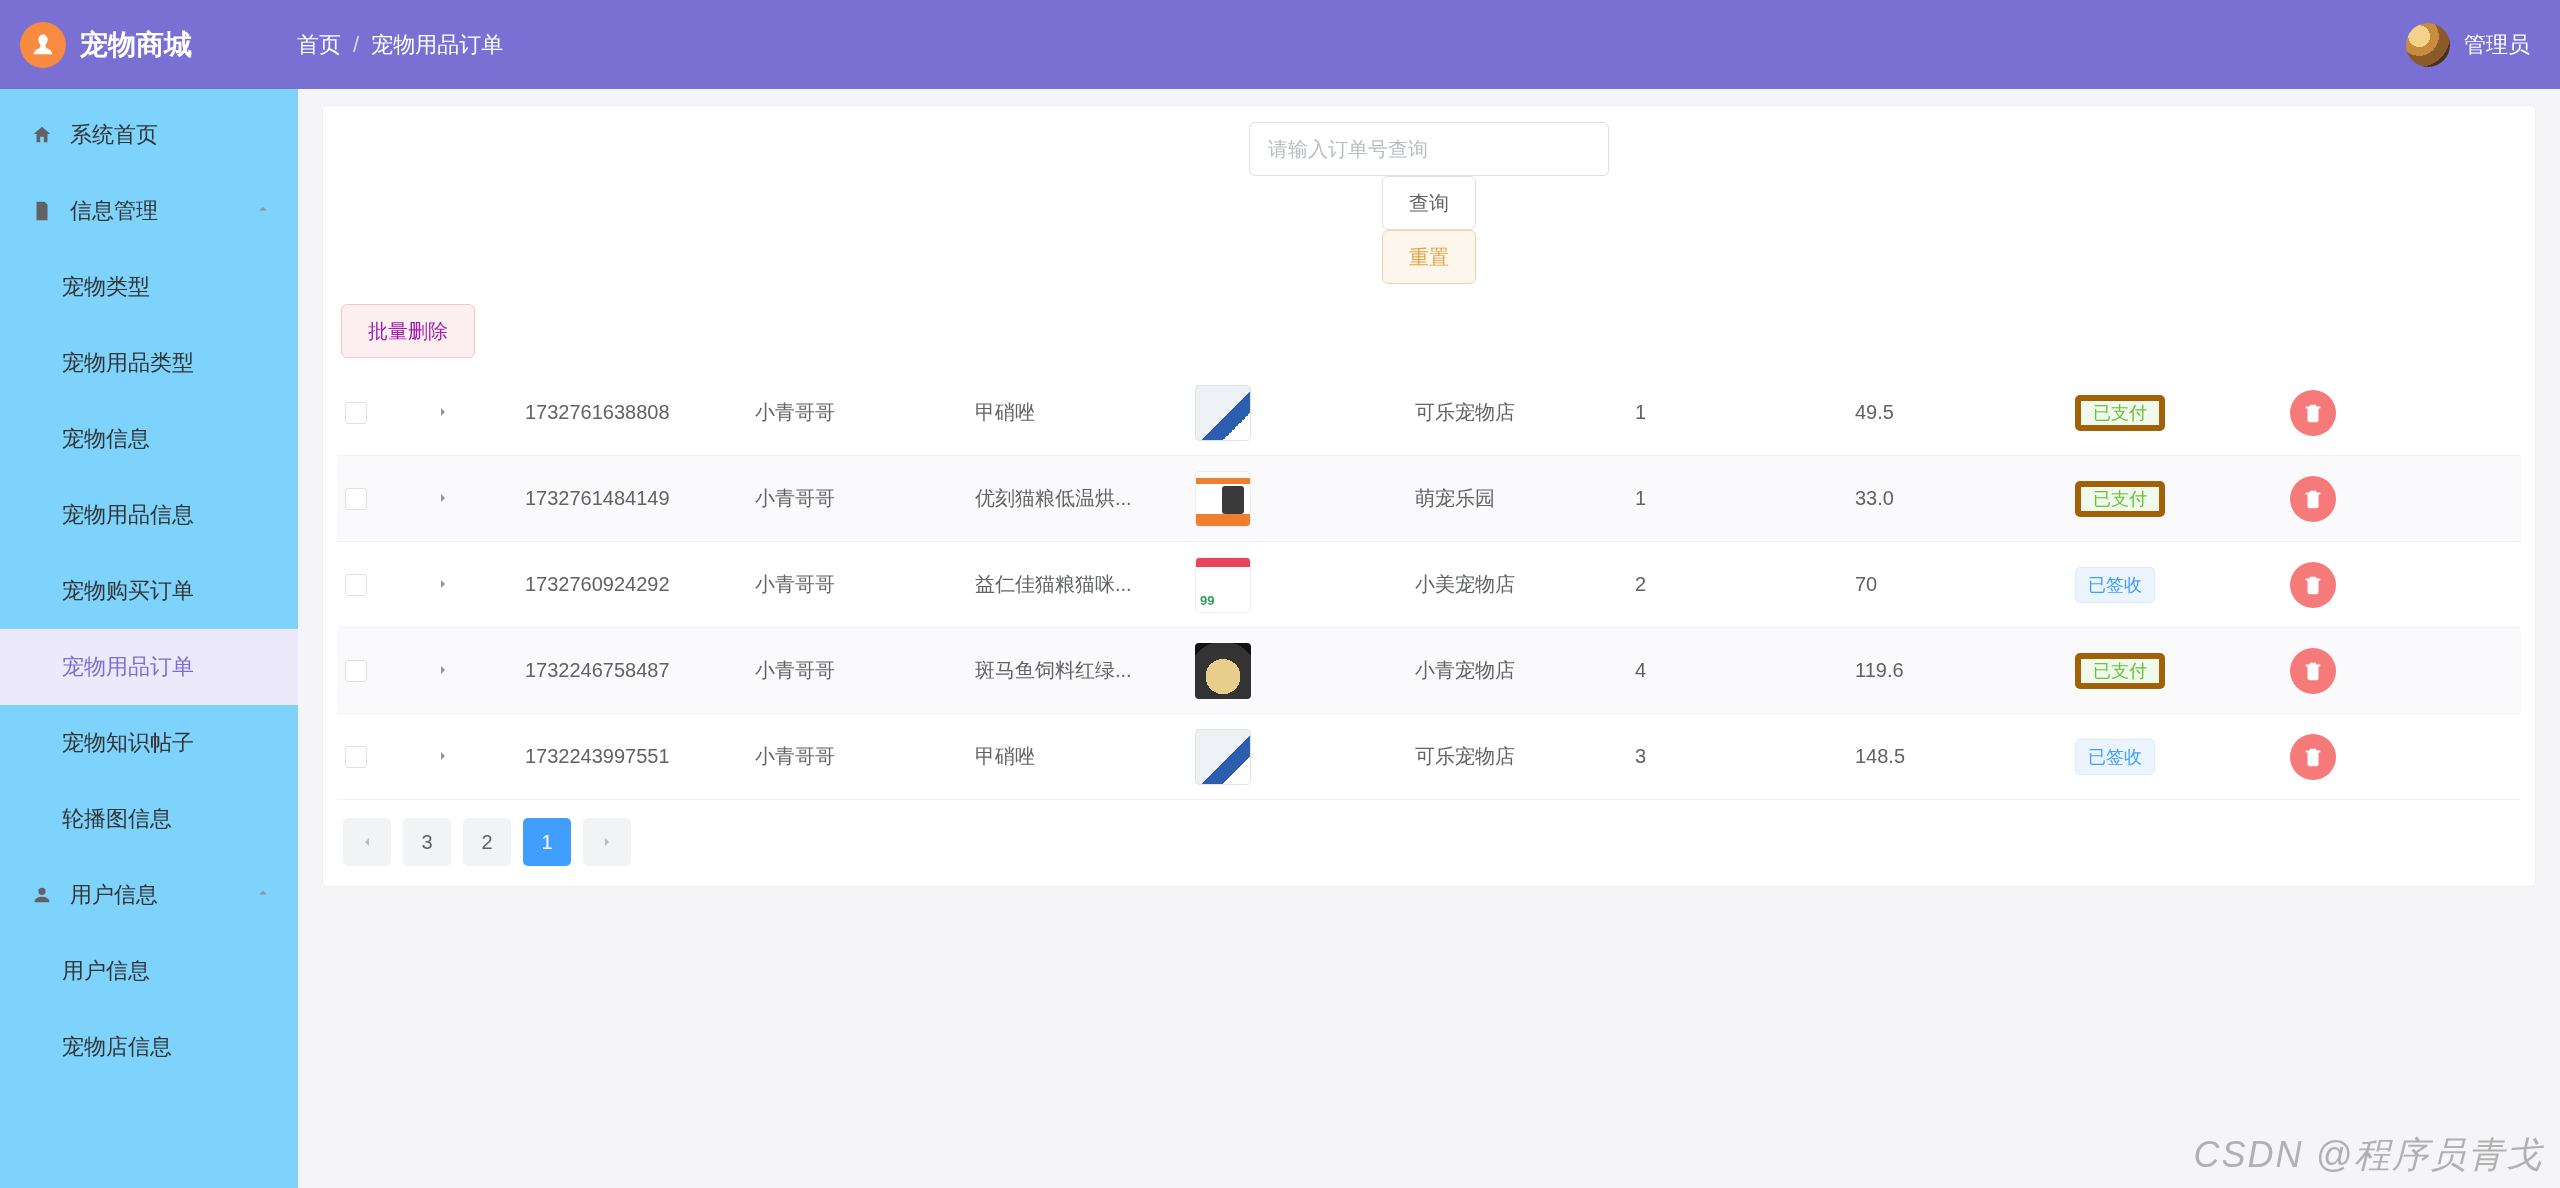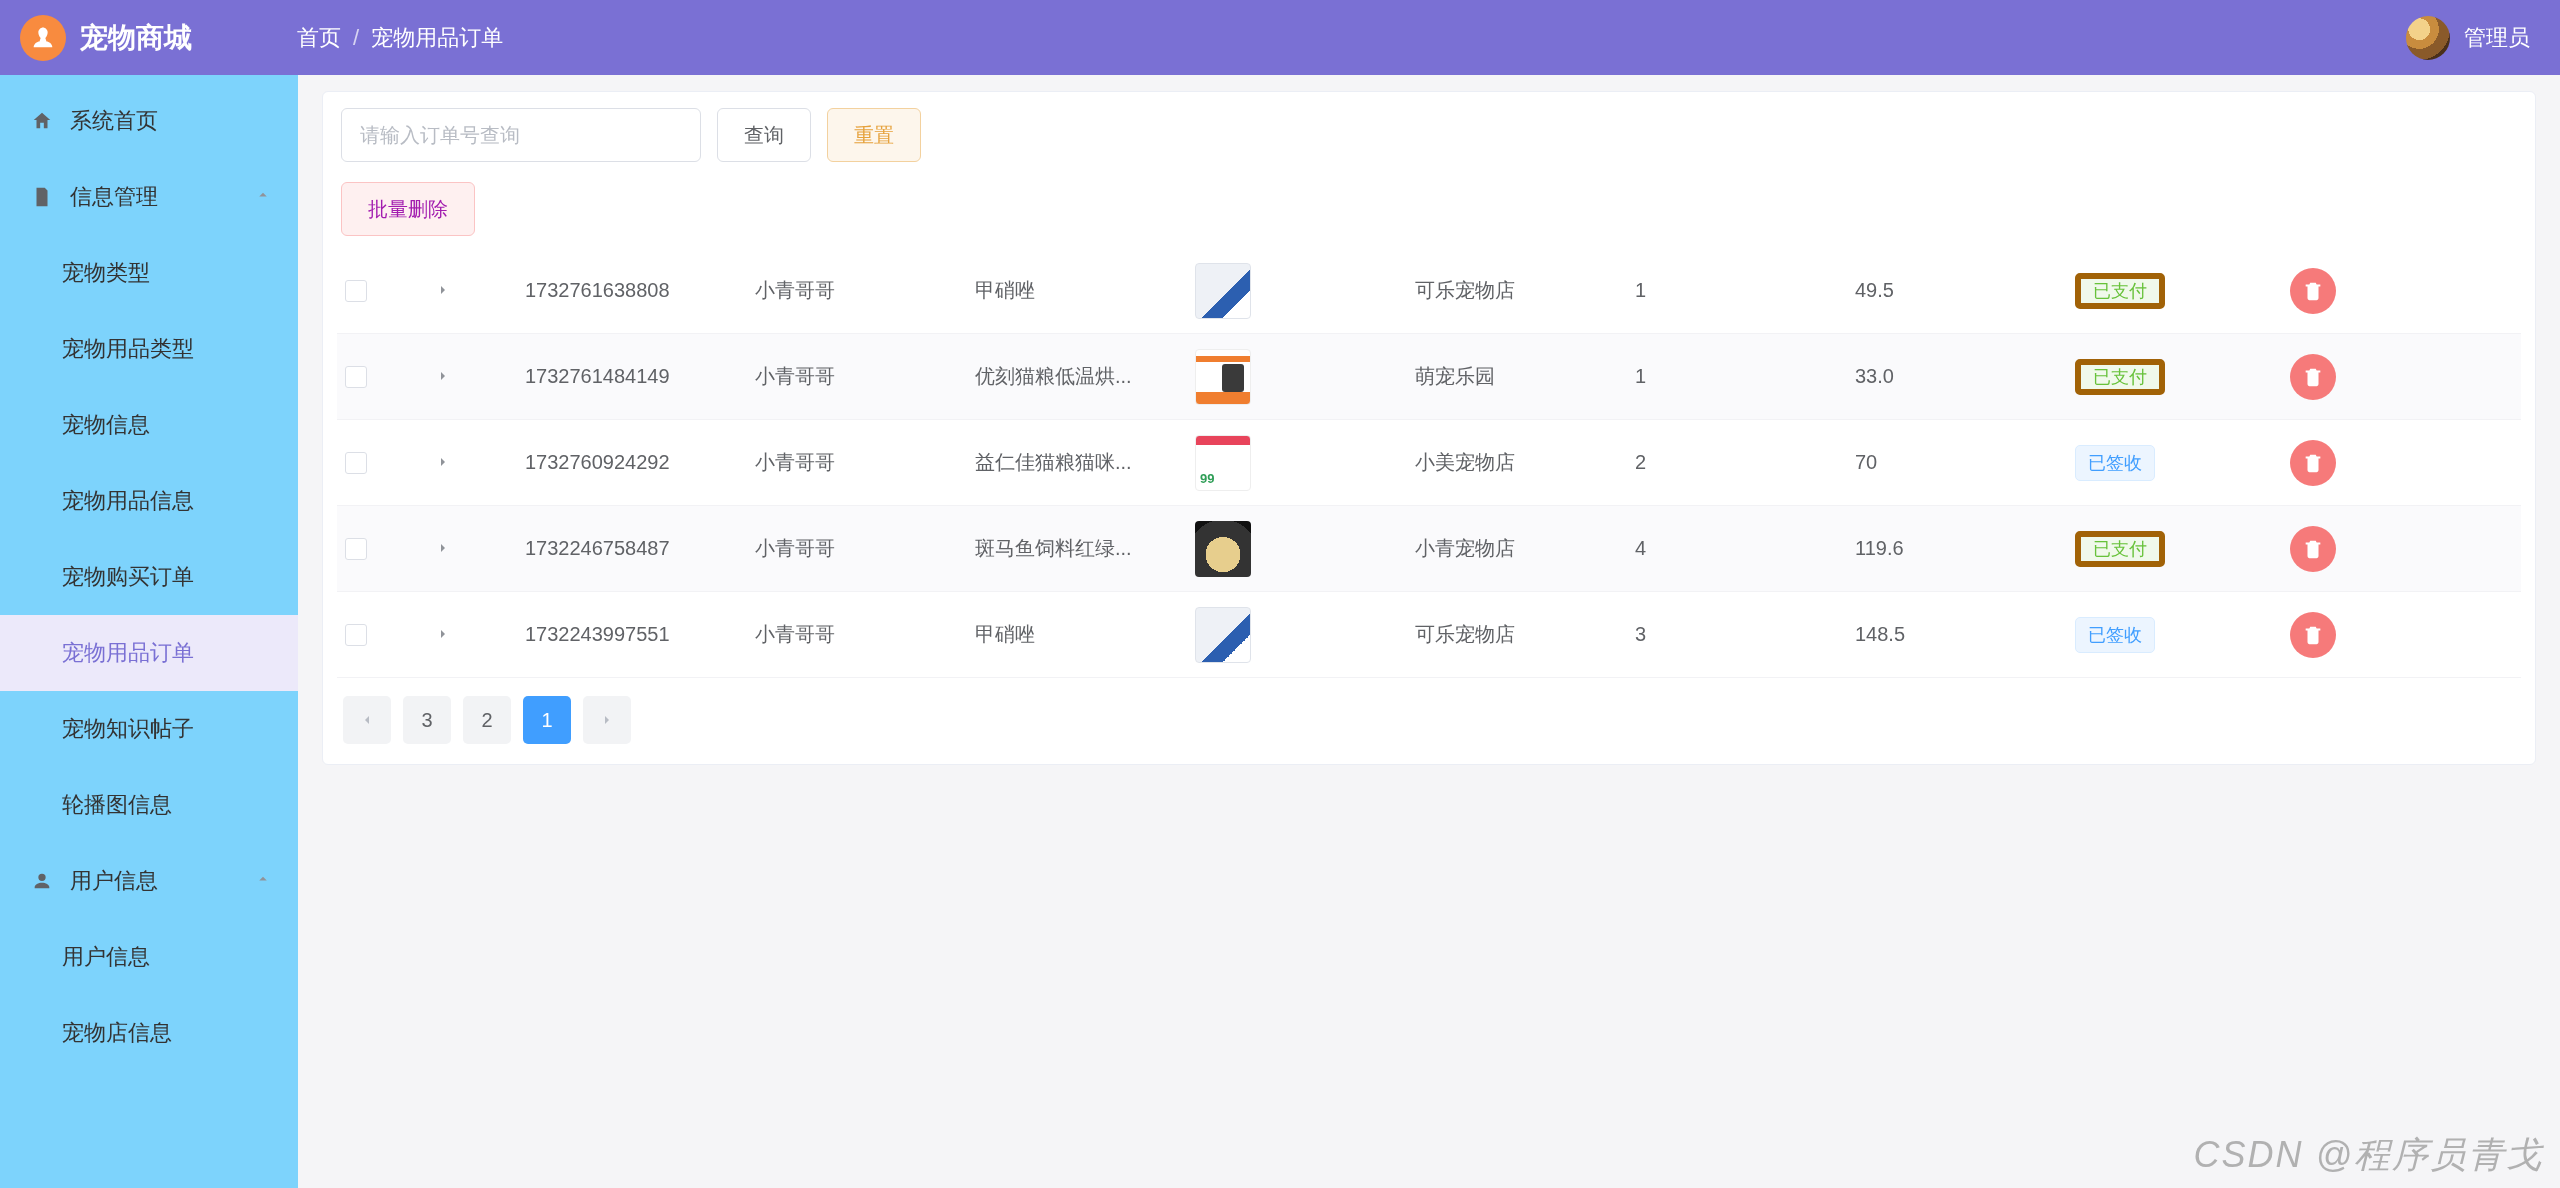--- a/index.html
+++ b/index.html
@@ -7,21 +7,21 @@
   font-family: "Helvetica Neue", Helvetica, "PingFang SC", "Microsoft YaHei", Arial, sans-serif;
   background: #f5f5f7;
   font-size: 14px;
   color: #606266;
   overflow: hidden;
 }
 .app { width: 2560px; height: 1188px; display: flex; flex-direction: column; }
 
 
 .header {
-  height: 75px;
+  height: 89px;
   background: #7a70d4;
   display: flex;
   align-items: center;
   padding: 0 30px 0 12px;
   color: #fff;
   flex-shrink: 0;
 }
 .logo-block { display: flex; align-items: center; width: 285px; }
 .logo-icon {
   width: 46px; height: 46px; border-radius: 50%;
@@ -59,21 +59,21 @@
 .menu-item .chev { margin-left: auto; }
 .menu-item .chev svg { width: 18px; height: 18px; fill: #909399; }
 .menu-item.active { background: #ece9fa; color: #7a70d4; }
 
 
 .main { flex: 1; padding: 16px 24px; overflow-y: auto; }
 .panel {
   background: #fff; border: 1px solid #ebeef5; border-radius: 6px;
   padding: 10px 14px;
 }
-.toolbar { display: flex; align-items: center; gap: 16px; padding: 6px 4px 10px 4px; }
+.toolbar { display: flex; align-items: center; padding: 6px 4px 10px 4px; flex-direction: column; }
 .input {
   height: 54px; width: 360px; border: 1px solid #dcdfe6; border-radius: 6px;
   padding: 0 18px; font-size: 20px; color: #606266; outline: none;
 }
 .input::placeholder { color: #b8bcc4; }
 .btn {
   height: 54px; padding: 0 26px; border-radius: 6px; border: 1px solid #dcdfe6;
   background: #fff; font-size: 20px; color: #606266; cursor: pointer;
   display: inline-flex; align-items: center;
 }

